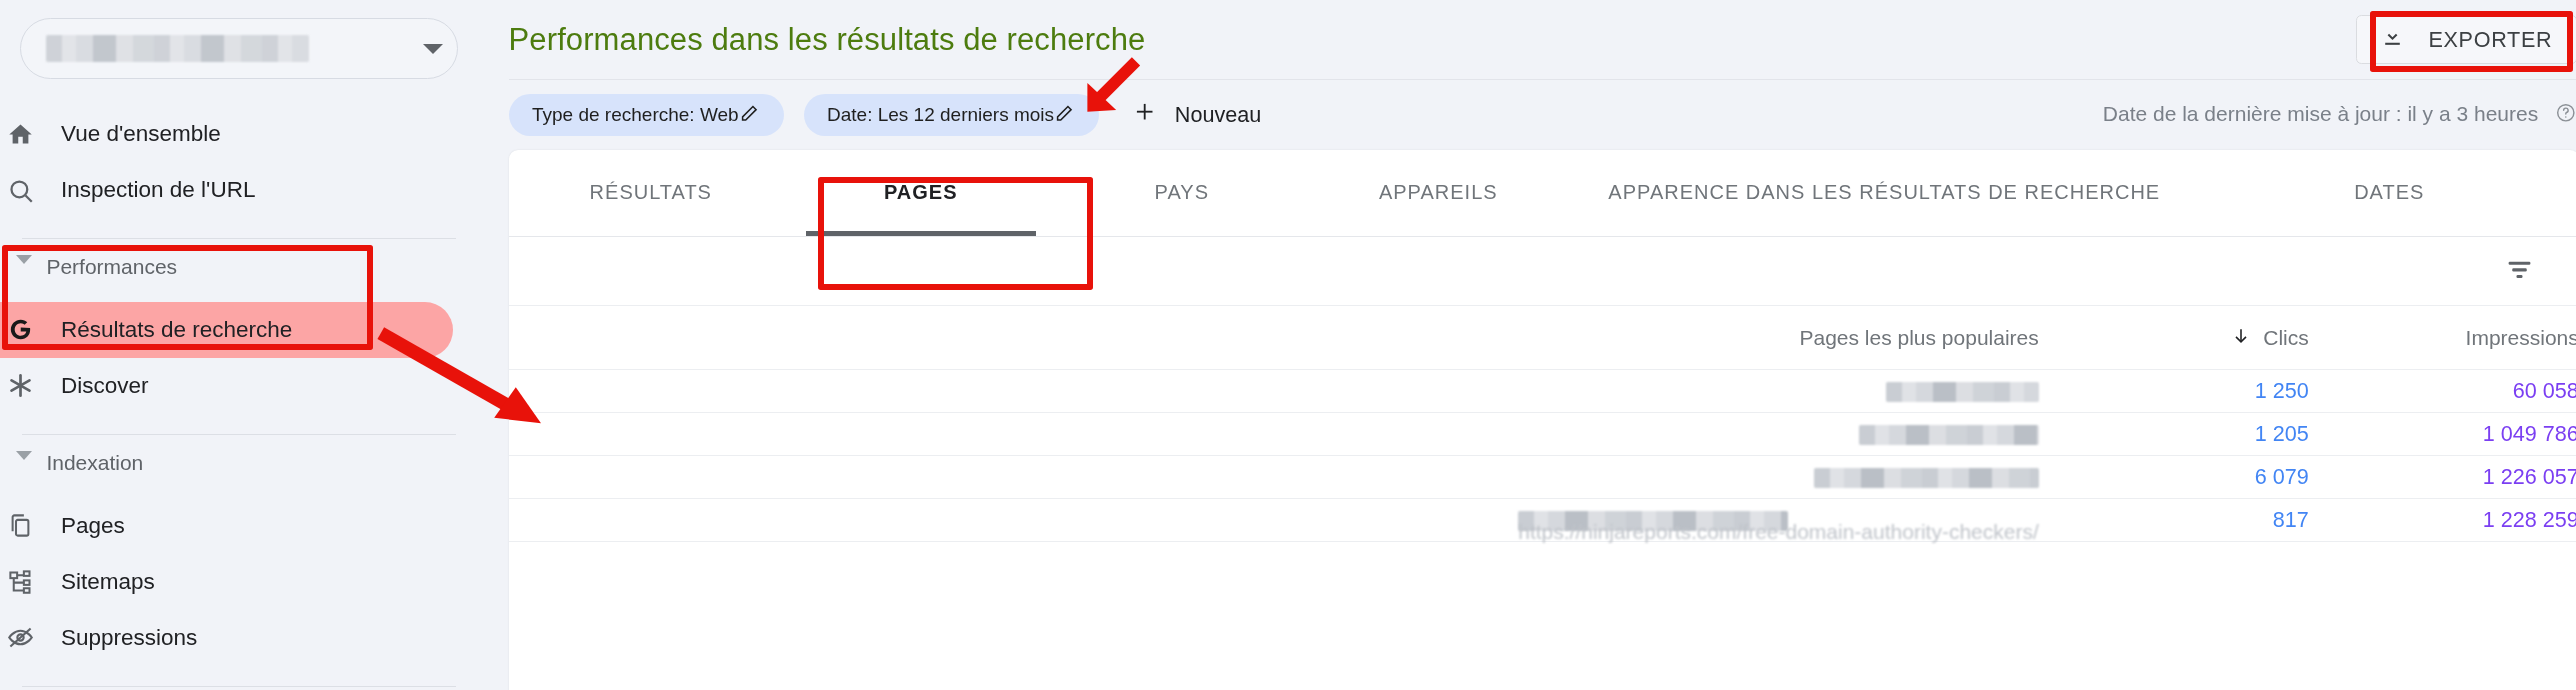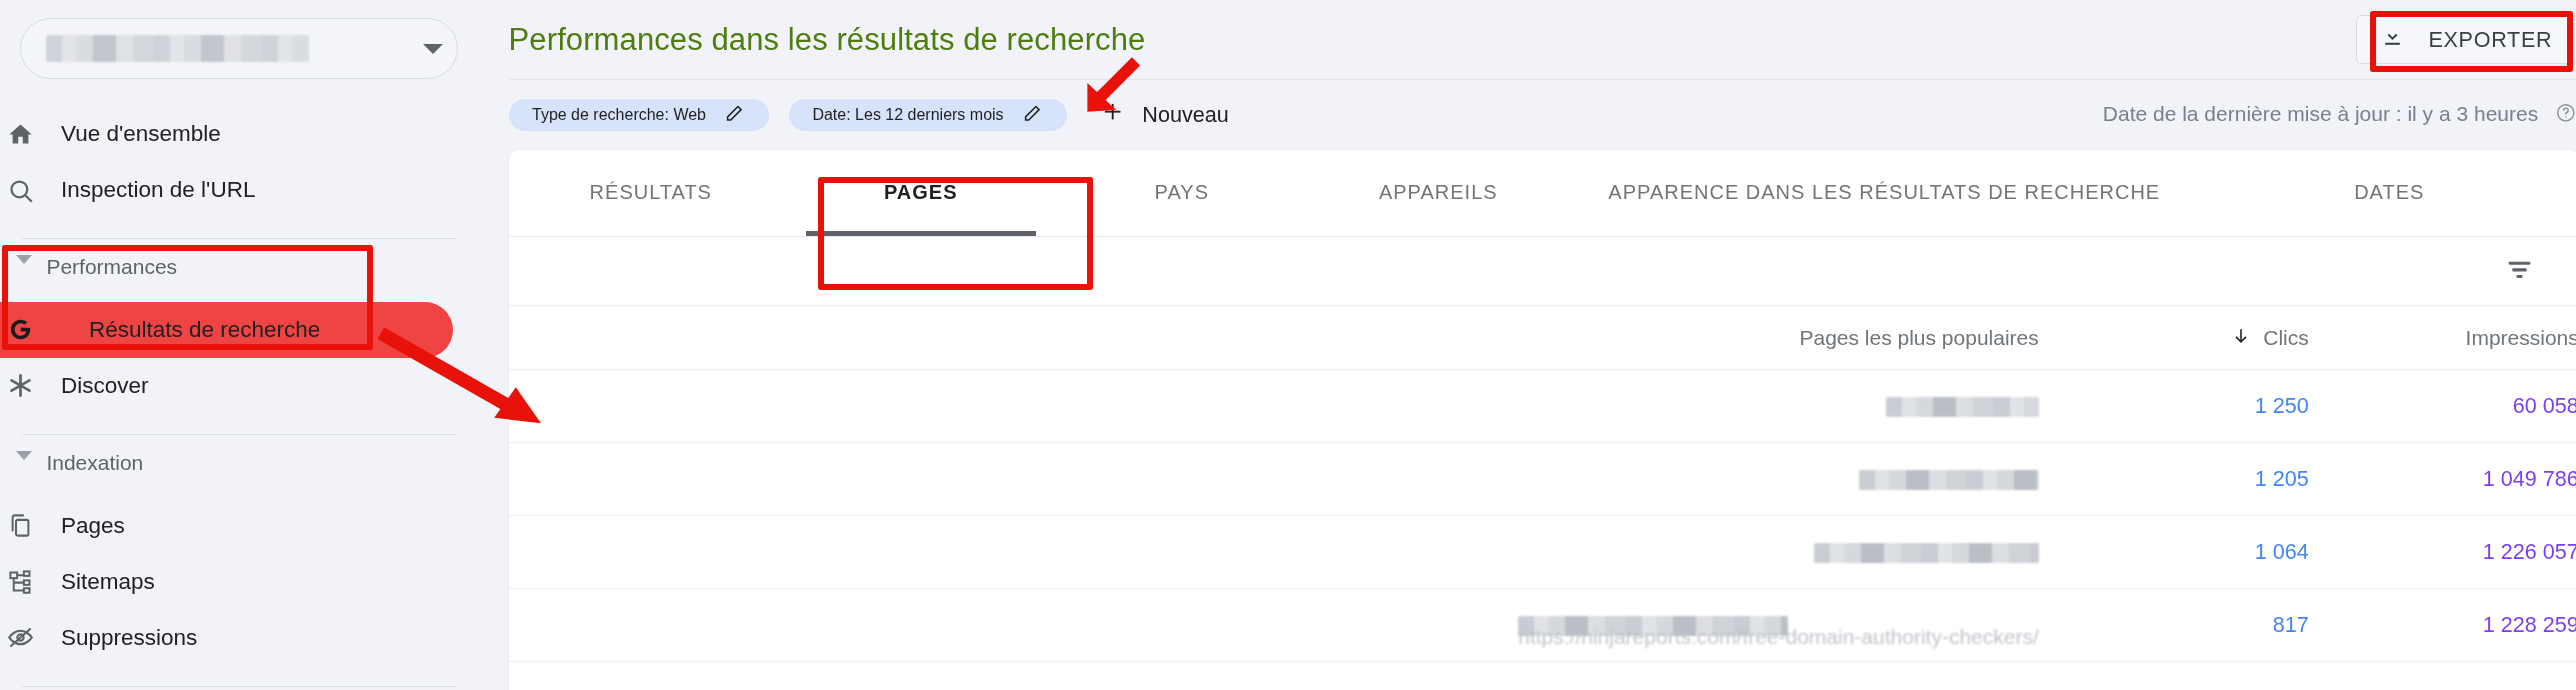--- a/index.html
+++ b/index.html
@@ -57,21 +57,21 @@
     font-size: 22.5px;
     border-radius: 0 28px 28px 0;
     margin-right: 25px;
   }
   .nav-item .ico {
     width: 41px; flex: 0 0 41px;
     display: flex; align-items: center; justify-content: center;
     color: #5f6368;
     margin-right: 20px;
   }
-  .nav-item.active { background: #ef4444; gap: 28px; }
+  .nav-item.active { background: #fca5a5; }
   .nav-sep {
     height: 0.9px; background: #dcdfe5;
     margin: 20px 21.6px 16px 21.6px;
   }
   .nav-group {
     display: flex; align-items: flex-start;
     height: 47px; padding-left: 16px;
     color: #5f6368; font-size: 21px;
   }
   .nav-group .tri {
@@ -101,24 +101,24 @@
     background: #f6f7fa; color: #3c4043;
     font-size: 21.6px; letter-spacing: 0.7px;
   }
   .hr-line { height: 0.9px; background: #e2e4ea; margin: 0 21.6px; }
 
   .filterbar {
     height: 70px; display: flex; align-items: center;
     padding: 0 27px 0 21.6px; gap: 20px;
   }
   .chip {
-    display: flex; align-items: center; gap: 18px;
-    height: 32px; padding: 0 23.4px;
+    display: flex; align-items: center; 
+    height: 42px; padding: 0 23.4px;
     background: #d7e3fb; border-radius: 24px;
-    color: #1f1f1f; font-size: 16px;
+    color: #1f1f1f; font-size: 19px;
   }
   .newbtn {
     display: flex; align-items: center; gap: 18px;
     height: 49px; padding: 0 14.4px;
     color: #202124; font-size: 21.6px;
   }
   .updated {
     margin-left: auto; display: flex; align-items: flex-start; gap: 17px;
     color: #7a8089; font-size: 21px;
   }
@@ -163,21 +163,21 @@
   table.datatable th {
     font-weight: 400; font-size: 21px; color: #70757a;
     padding: 20px 0 18px 0; text-align: right;
     border-bottom: 0.9px solid #eceef1;
   }
   th.col-page { text-align: left; padding-left: 34px; width: auto; }
   th.col-clics { width: 270px; padding-right: 32px; color: #202124; }
   th.col-impr  { width: 270px; padding-right: 50px; }
   th .sortwrap { display: inline-flex; align-items: center; gap: 12.6px; }
   table.datatable td {
-    padding: 23px 0; border-bottom: 0.9px solid #eceef1;
+    padding: 8px 0; border-bottom: 0.9px solid #eceef1;
     font-size: 21.6px; text-align: right;
   }
   td.col-page { text-align: left; padding-left: 34px; }
   td.col-clics { padding-right: 32px; color: #4285f4; }
   td.col-impr  { padding-right: 50px; color: #7b3ff2; }
   .url-redact { height: 20px; display: inline-block; vertical-align: middle; }
   .url-text {
     color: #c0c4ca; font-size: 21px; filter: blur(1.2px);
     display: inline-block;
   }
@@ -411,21 +411,21 @@
               <td class="col-clics">1 250</td>
               <td class="col-impr">60 058</td>
             </tr>
             <tr>
               <td class="col-page"><span class="redact url-redact" style="width: 180px;"></span></td>
               <td class="col-clics">1 205</td>
               <td class="col-impr">1 049 786</td>
             </tr>
             <tr>
               <td class="col-page"><span class="redact url-redact" style="width: 225px;"></span></td>
-              <td class="col-clics">1 064</td>
+              <td class="col-clics">6 079</td>
               <td class="col-impr">1 226 057</td>
             </tr>
             <tr>
               <td class="col-page"><span class="redact url-redact" style="width: 270px;"></span><span class="url-text" style="margin-left: -270px; position: relative; top: 12.6px;">https://ninjareports.com/free-domain-authority-checkers/</span></td>
               <td class="col-clics">817</td>
               <td class="col-impr">1 228 259</td>
             </tr>
           </tbody>
       </table>
     </div>

